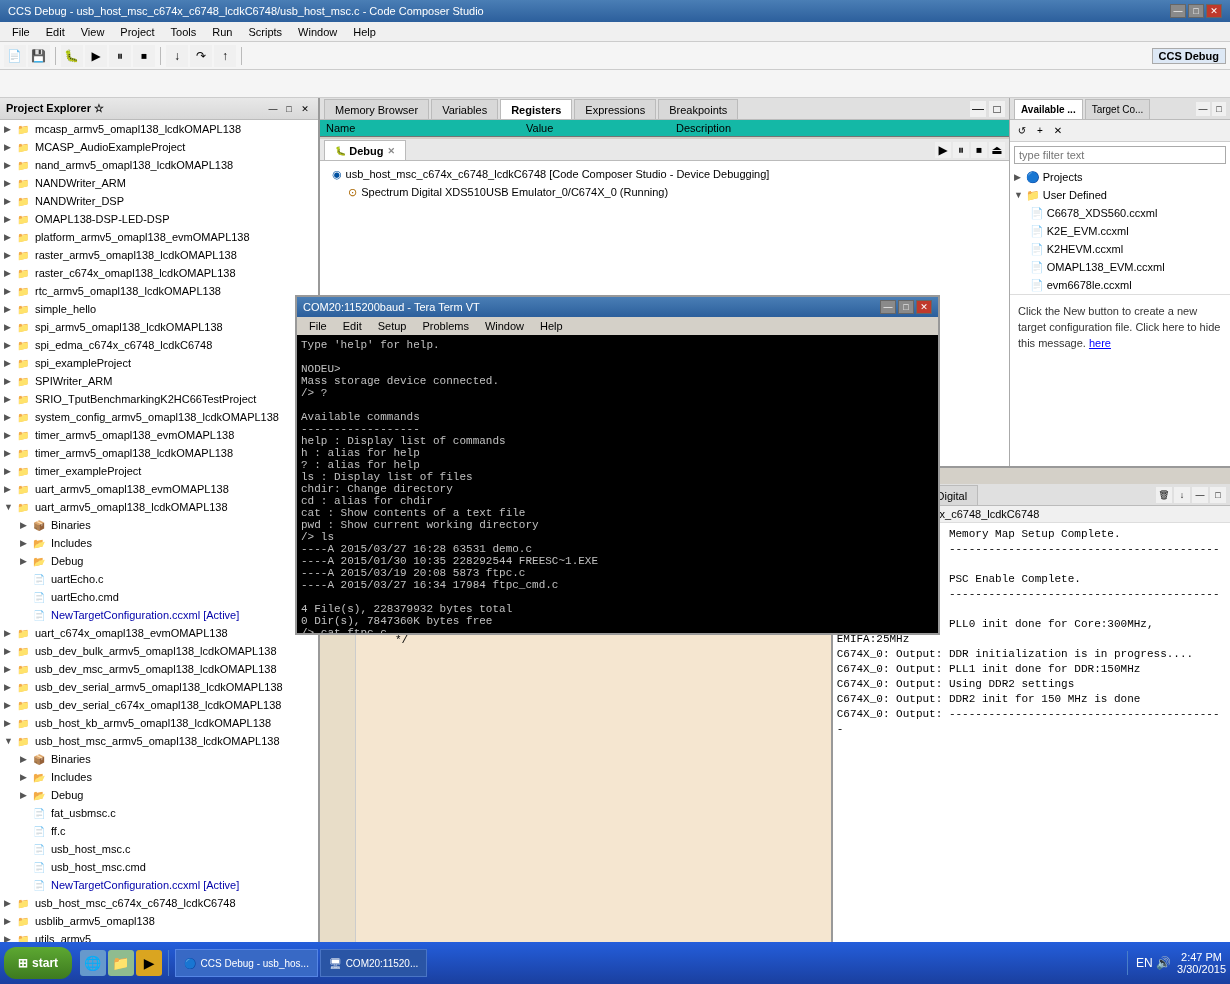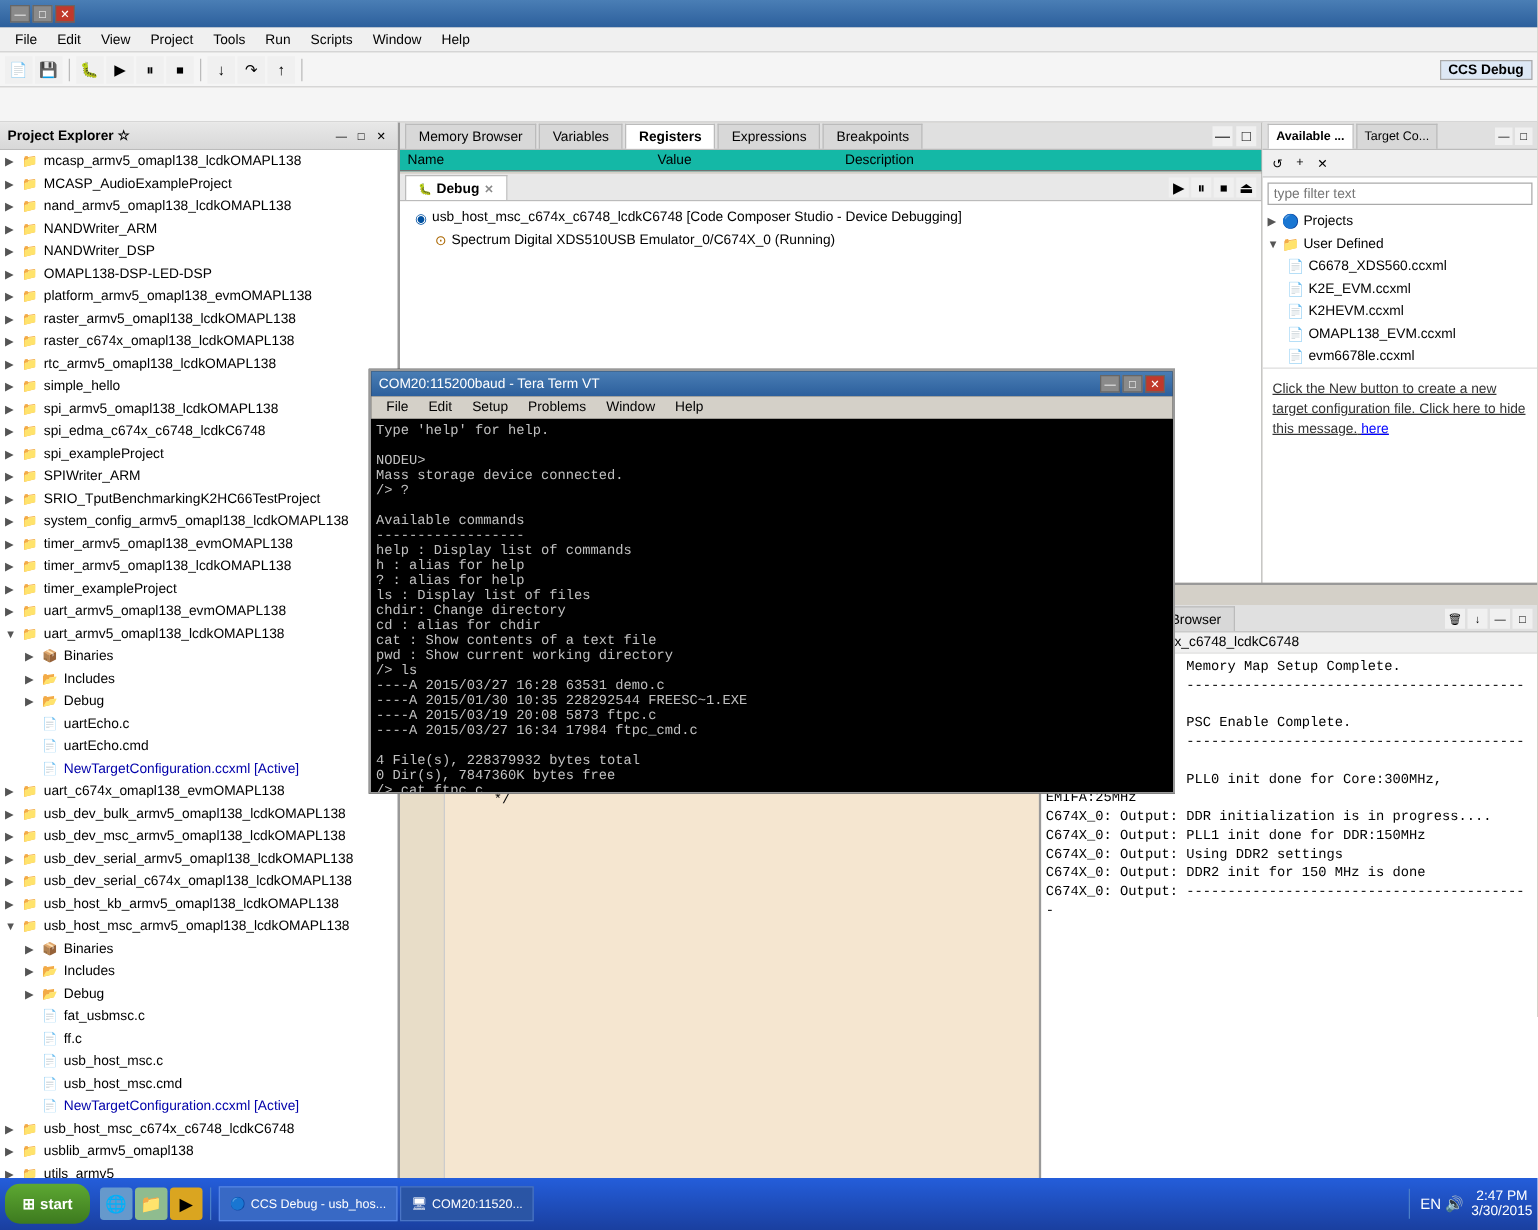--- a/index.html
+++ b/index.html
@@ -212,20 +212,21 @@
       height: 18px;
       font-size: 11px;
       padding-left: 4px;
       cursor: pointer;
     }
   </style>
 </head>
 <body>
 
 <div class="title-bar">
+  <span>CCS Debug - usb_host_msc_c674x_c6748_lcdkC6748/usb_host_msc.c - Code Composer Studio</span>
   <div class="title-bar-buttons">
     <div class="title-bar-btn">—</div>
     <div class="title-bar-btn">□</div>
     <div class="title-bar-btn close">✕</div>
   </div>
 </div>
 
 <div class="menu-bar">
   <span class="menu-item">File</span>
   <span class="menu-item">Edit</span>
@@ -621,21 +622,21 @@
           <div class="target-tree-item" style="padding-left:20px;">
             <span style="margin-right:3px; color:#6699cc;">📄</span>
             <span>OMAPL138_EVM.ccxml</span>
           </div>
           <div class="target-tree-item" style="padding-left:20px;">
             <span style="margin-right:3px; color:#6699cc;">📄</span>
             <span>evm6678le.ccxml</span>
           </div>
         </div>
 
-        <div style="flex:1; padding:8px; font-size:11px; color:#333; line-height:16px; border-top:1px solid #ddd; margin-top:auto;text-decoration:underline;">
+        <div style="flex:1; padding:8px; font-size:11px; color:#333; line-height:16px; border-top:1px solid #ddd; margin-top:auto;">
           <span>Click the New button to create a new target configuration file. Click here to hide this message.</span>
           <span style="color:blue; cursor:pointer; text-decoration:underline;">here</span>
         </div>
       </div>
     </div>
 
     <div style="display:flex; flex:1; overflow:hidden;">
 
       <div style="flex:1; display:flex; flex-direction:column; border-right:2px solid #999;">
 
@@ -666,21 +667,21 @@
 
       <div style="flex:1; display:flex; flex-direction:column;">
 
         <div style="display:flex; background:#e0e0e0; border-bottom:1px solid #bbb; height:22px; align-items:flex-end; padding:0 4px;">
           <div class="tab active">
             <span style="font-size:9px; margin-right:3px;">▶</span>
             <span>Console</span>
             <span class="tab-close">✕</span>
           </div>
           <div class="tab">
-            <span>Browser</span>
+            <span>Digital</span>
           </div>
           <div style="flex:1"></div>
           <div style="display:flex; gap:2px; align-items:center; padding-bottom:2px;">
             <div class="toolbar-btn" style="width:16px;height:16px;font-size:9px;">🗑</div>
             <div class="toolbar-btn" style="width:16px;height:16px;font-size:9px;">↓</div>
             <div class="toolbar-btn" style="width:16px;height:16px;font-size:9px;">—</div>
             <div class="toolbar-btn" style="width:16px;height:16px;font-size:9px;">□</div>
           </div>
         </div>
 

